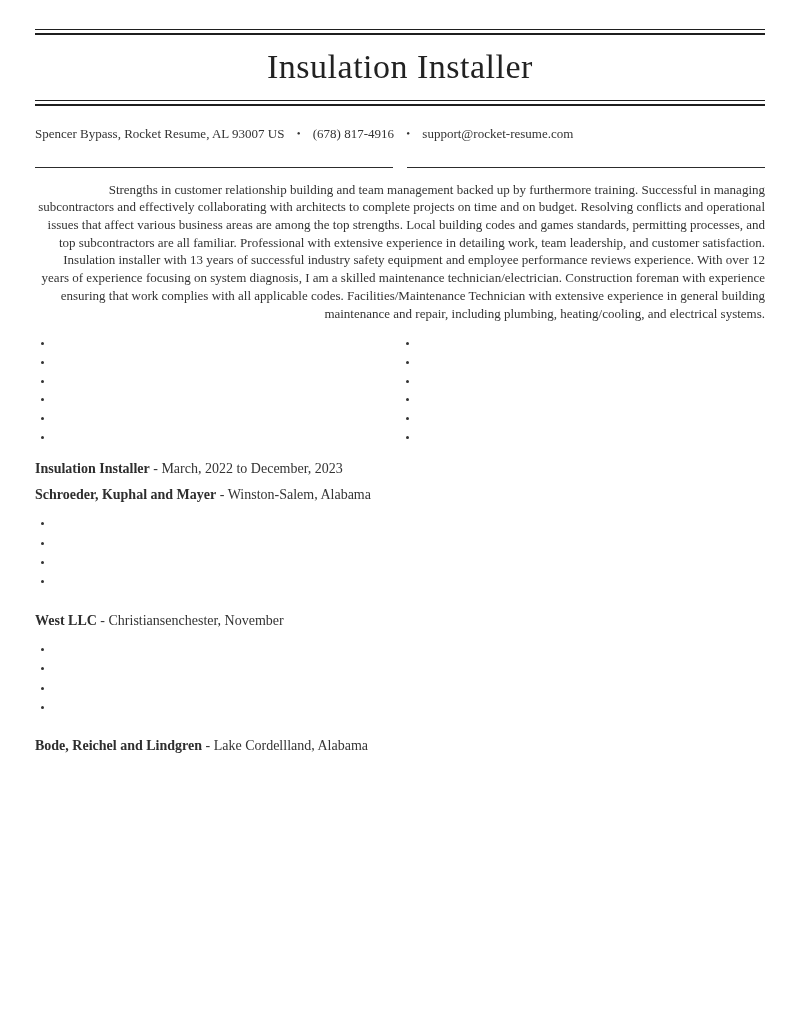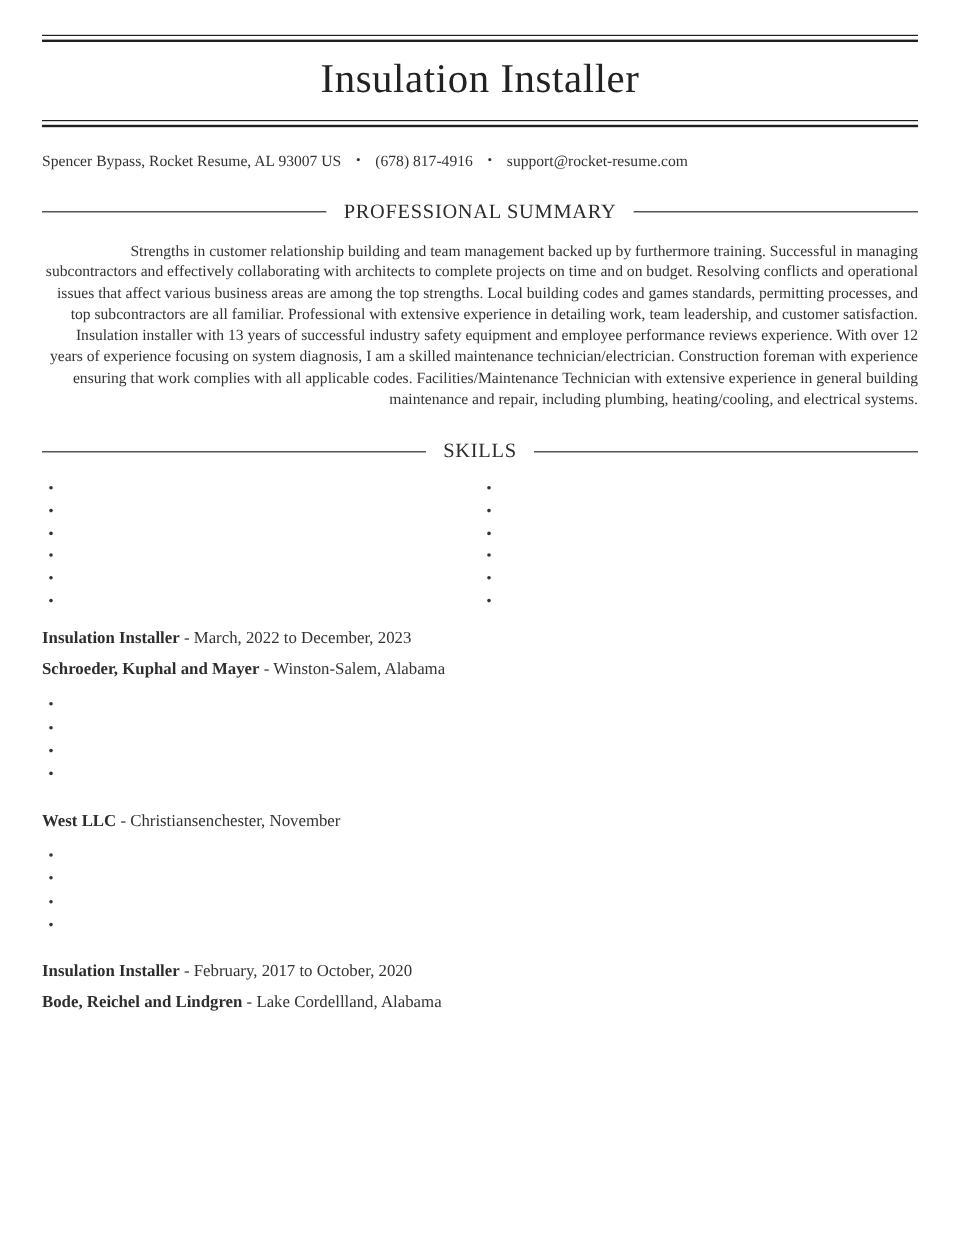--- a/index.html
+++ b/index.html
@@ -126,32 +126,26 @@
       <span class="dot">•</span>
       <span>(678) 817-4916</span>
       <span class="dot">•</span>
       <span>support@rocket-resume.com</span>
     </div>
   </header>
 
   <section>
     <div class="sec-head">
       <span class="rule"></span>
-      <h2>PROFESSIONAL SUMMARY</h2>
       <span class="rule"></span>
     </div>
     <p class="summary-text">Strengths in customer relationship building and team management backed up by furthermore training. Successful in managing subcontractors and effectively collaborating with architects to complete projects on time and on budget. Resolving conflicts and operational issues that affect various business areas are among the top strengths. Local building codes and games standards, permitting processes, and top subcontractors are all familiar. Professional with extensive experience in detailing work, team leadership, and customer satisfaction. Insulation installer with 13 years of successful industry safety equipment and employee performance reviews experience. With over 12 years of experience focusing on system diagnosis, I am a skilled maintenance technician/electrician. Construction foreman with experience ensuring that work complies with all applicable codes. Facilities/Maintenance Technician with extensive experience in general building maintenance and repair, including plumbing, heating/cooling, and electrical systems.</p>
   </section>
 
   <section>
-    <div class="sec-head">
-      <span class="rule"></span>
-      <h2>SKILLS</h2>
-      <span class="rule"></span>
-    </div>
     <div class="skills-cols">
       <ul class="plain">
 
       <li></li>
           <li></li>
           <li></li>
           <li></li>
           <li></li>
           <li></li>
         </ul>
@@ -196,24 +190,20 @@
           <ul class="plain">
 
           <li></li>
             <li></li>
             <li></li>
             <li></li>
           </ul>
         </article>
         <article class="job">
           <p class="job-line">
-            <span class="strong">Insulation Installer</span>
-            <span>- February, 2017 to October, 2020</span>
-          </p>
-          <p class="job-line">
             <span class="strong">Bode, Reichel and Lindgren</span>
             <span>- Lake Cordellland, Alabama</span>
           </p>
 
         </article>
       </div>
   </section>
 
 </div>
 

